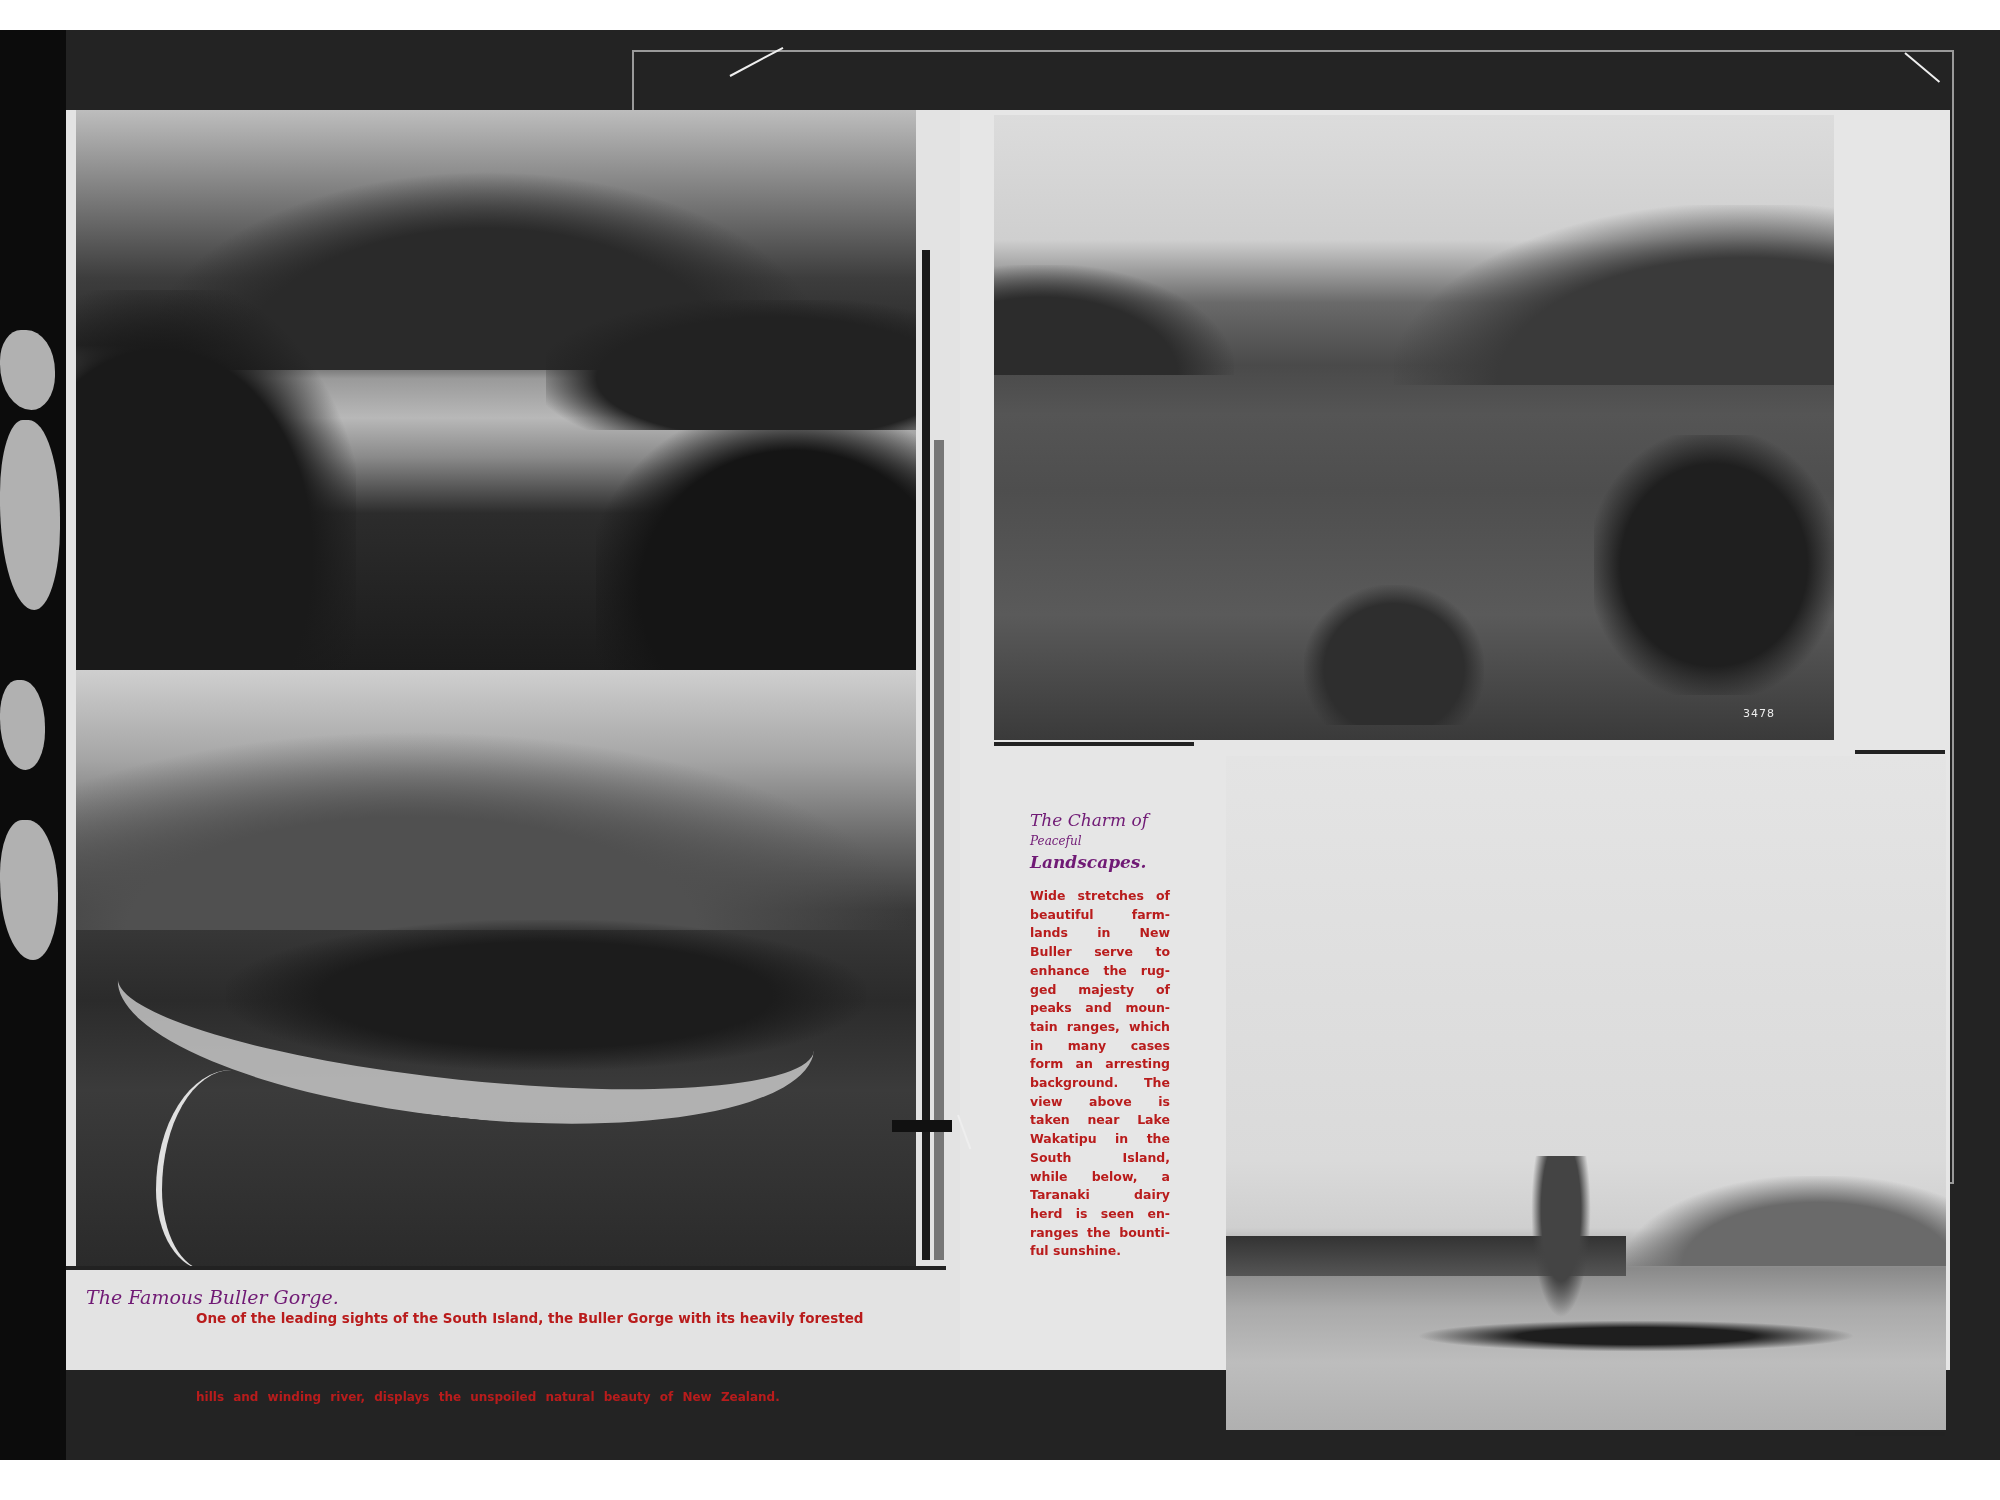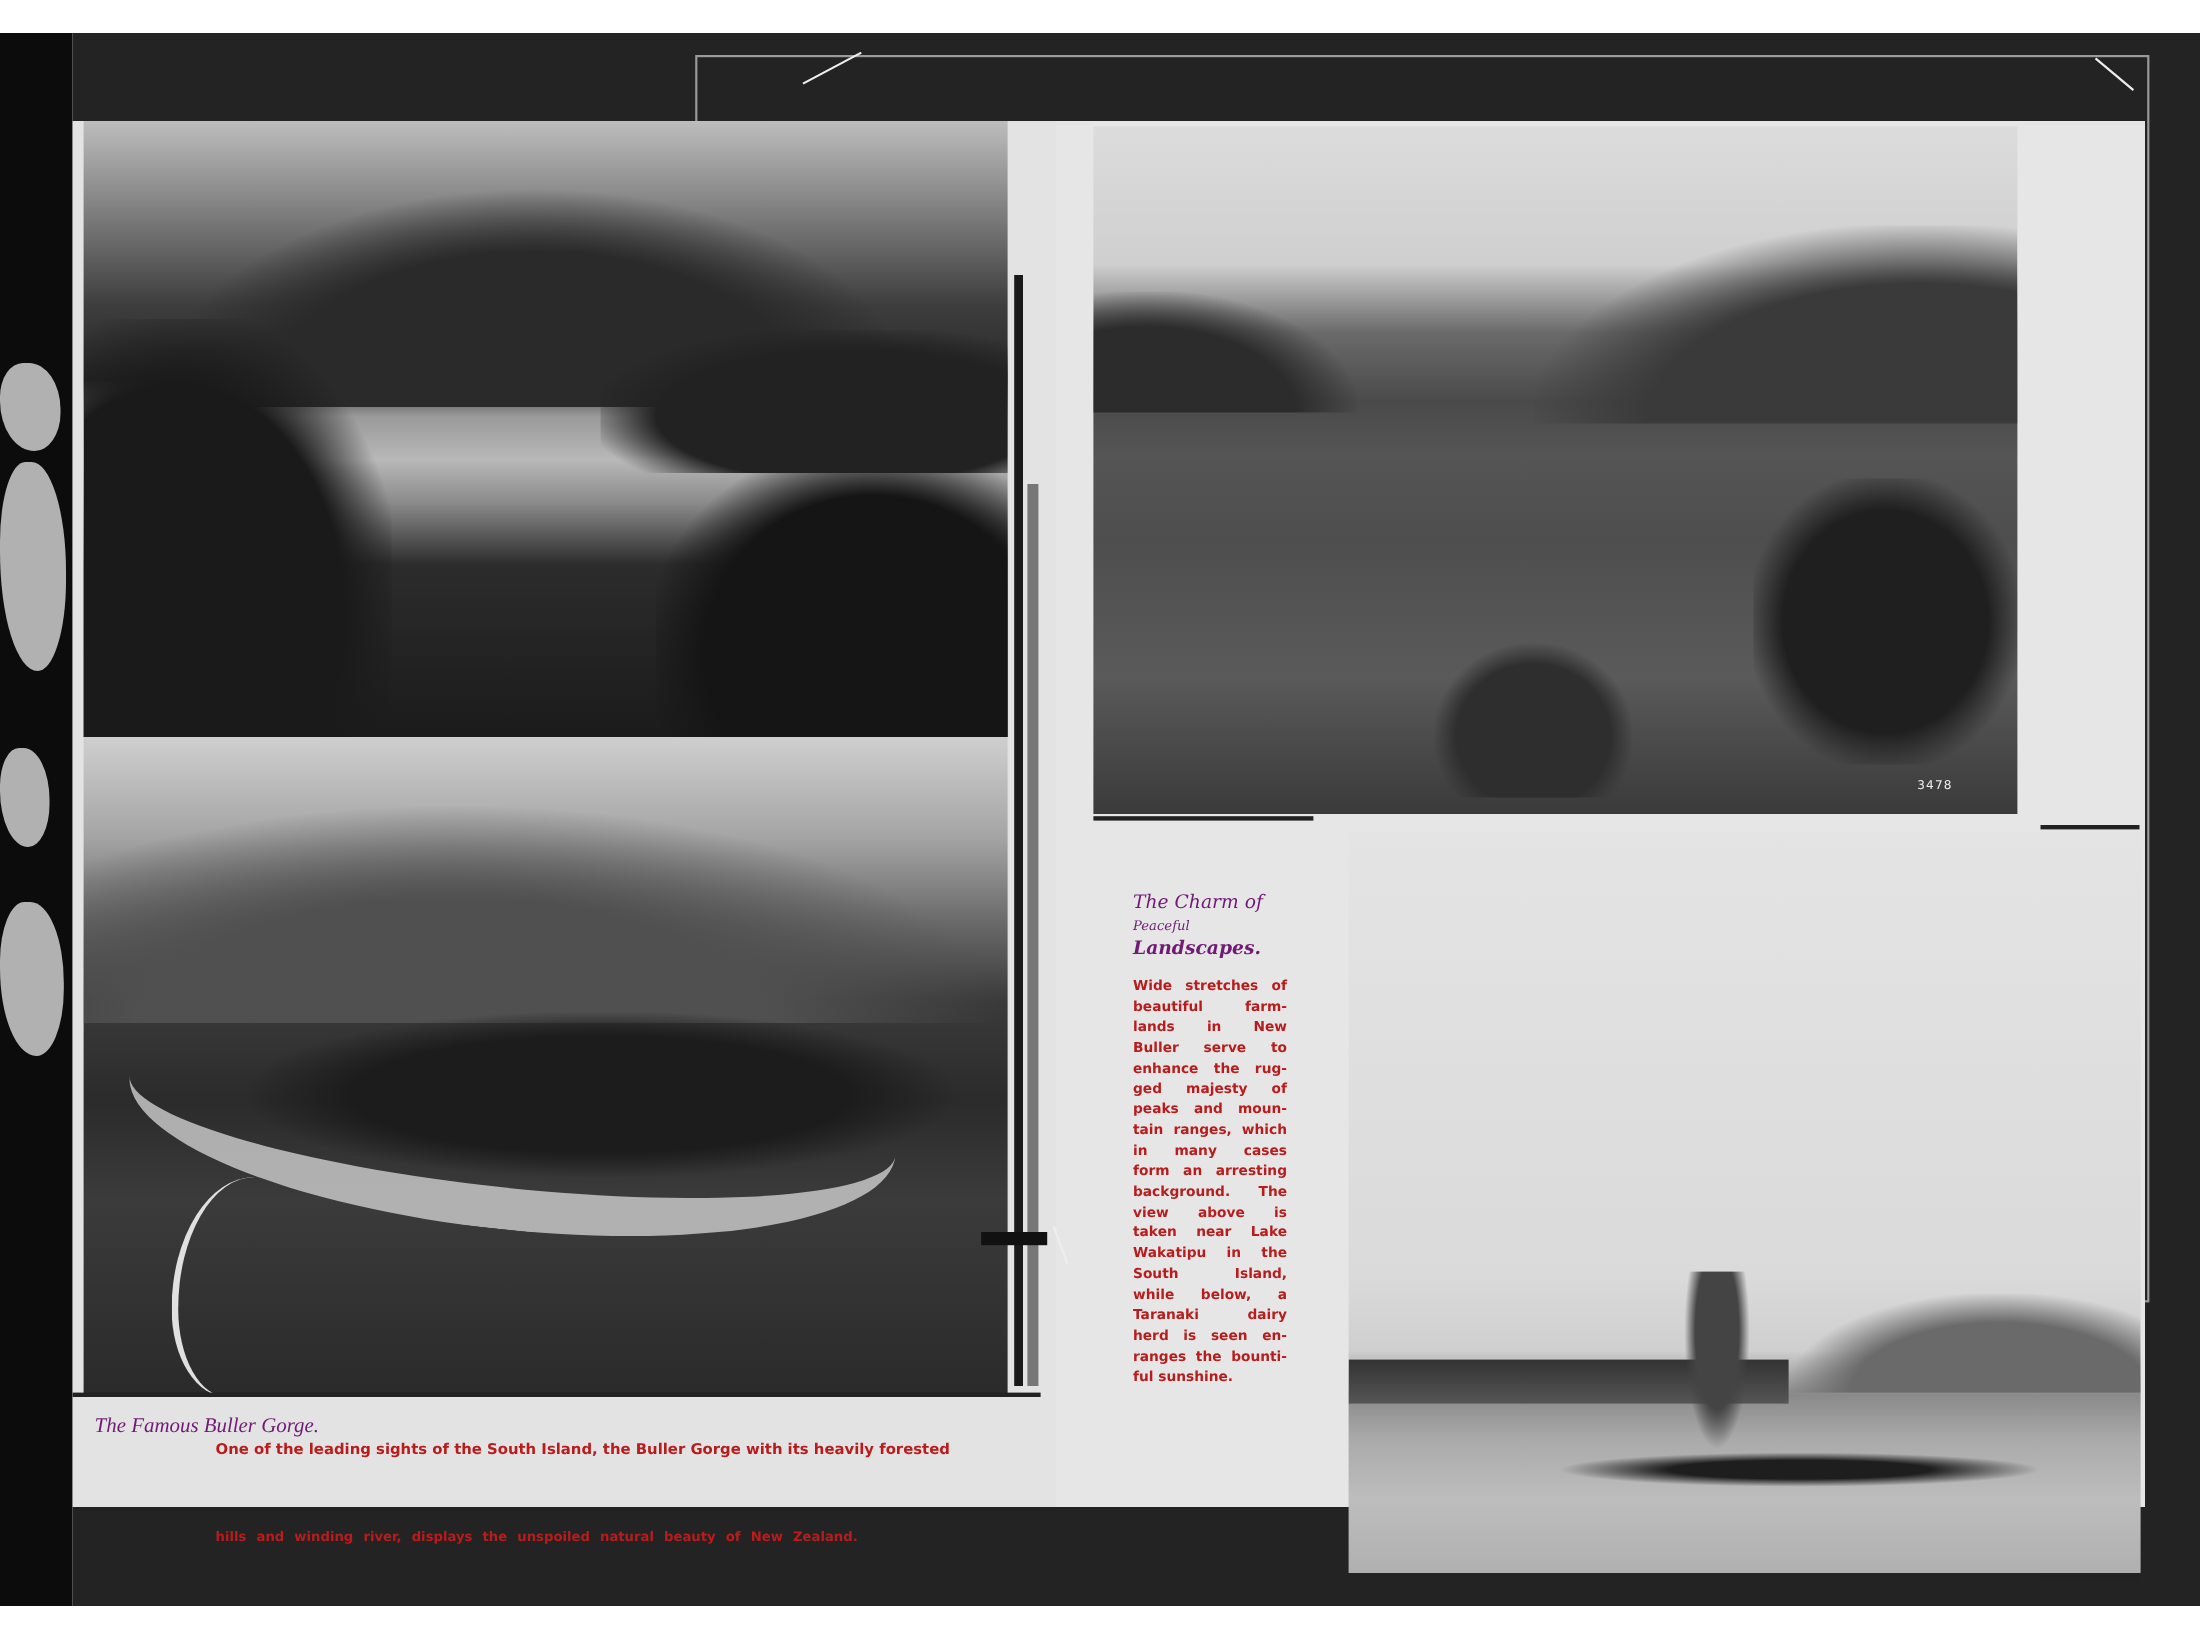--- a/index.html
+++ b/index.html
@@ -45,21 +45,21 @@
     <div class="ridge" style="left:150px;top:250px;width:640px;height:150px;background:radial-gradient(ellipse,#1c1c1c 50%,transparent 72%);"></div>
     <div class="ridge" style="left:40px;top:240px;width:700px;height:170px;border-radius:50%;border-bottom:38px solid #cfcfcf;transform:rotate(6deg);opacity:.8;"></div>
     <div class="ridge" style="left:80px;top:400px;width:120px;height:200px;border-left:6px solid #e0e0e0;border-radius:60% 0 0 40%;"></div>
   </div>
 
   <div class="stripe" style="left:856px;top:140px;width:8px;height:1010px;background:#1a1a1a;"></div>
   <div class="stripe" style="left:868px;top:330px;width:10px;height:820px;background:#777;"></div>
   <div class="stripe" style="left:826px;top:1010px;width:60px;height:12px;background:#111;"></div>
   <div class="stripe" style="left:0;top:1156px;width:880px;height:4px;background:#222;"></div>
 
-  <div class="caption-title" style="position:absolute;left:20px;top:1176px;font-size:19px;font-family:Liberation Serif, serif;">The Famous Buller Gorge.</div>
+  <div class="caption-title" style="position:absolute;left:20px;top:1176px;font-size:19px;">The Famous Buller Gorge.</div>
   <div class="caption-body" style="position:absolute;left:130px;top:1200px;font-size:13.5px;">One of the leading sights of the South Island, the Buller Gorge with its heavily forested</div>
   <div class="caption-body" style="position:absolute;left:130px;top:1280px;font-size:12px;word-spacing:5px;">hills and winding river, displays the unspoiled natural beauty of New Zealand.</div>
 </div>
 
 <div class="page page-right">
 
   <div class="photo" style="left:34px;top:5px;width:840px;height:625px;background:linear-gradient(#dcdcdc 0%,#cfcfcf 20%,#6a6a6a 30%,#4a4a4a 40%,#555 48%,#4e4e4e 60%,#5a5a5a 80%,#3a3a3a 100%);">
     <div class="ridge" style="left:0;top:150px;width:240px;height:110px;background:radial-gradient(ellipse at 20% 100%,#2c2c2c 50%,transparent 72%);"></div>
     <div class="ridge" style="left:400px;top:90px;width:440px;height:180px;background:radial-gradient(ellipse at 80% 100%,#3a3a3a 50%,transparent 72%);"></div>
     <div class="ridge" style="left:600px;top:320px;width:240px;height:260px;background:radial-gradient(ellipse,#1f1f1f 55%,transparent 75%);"></div>

